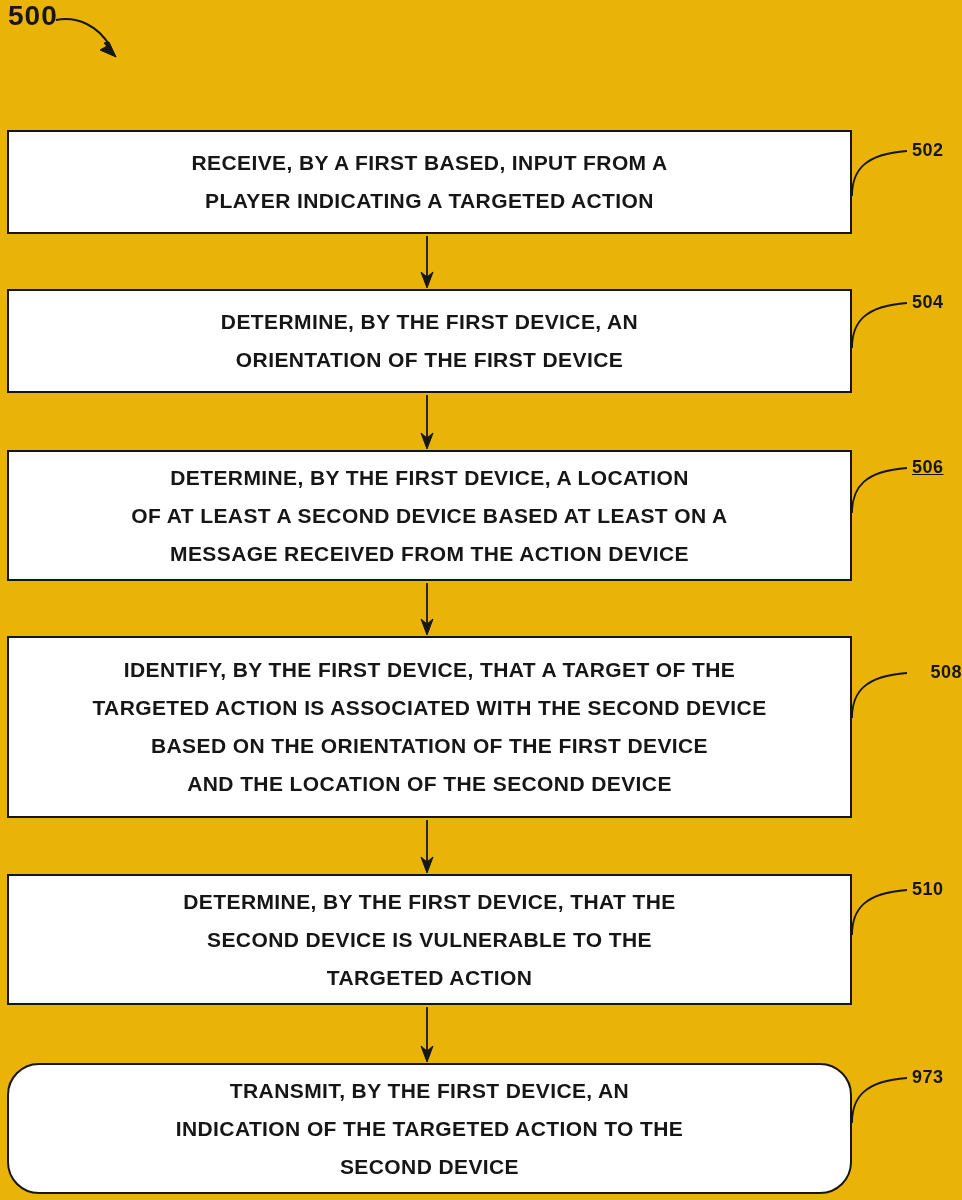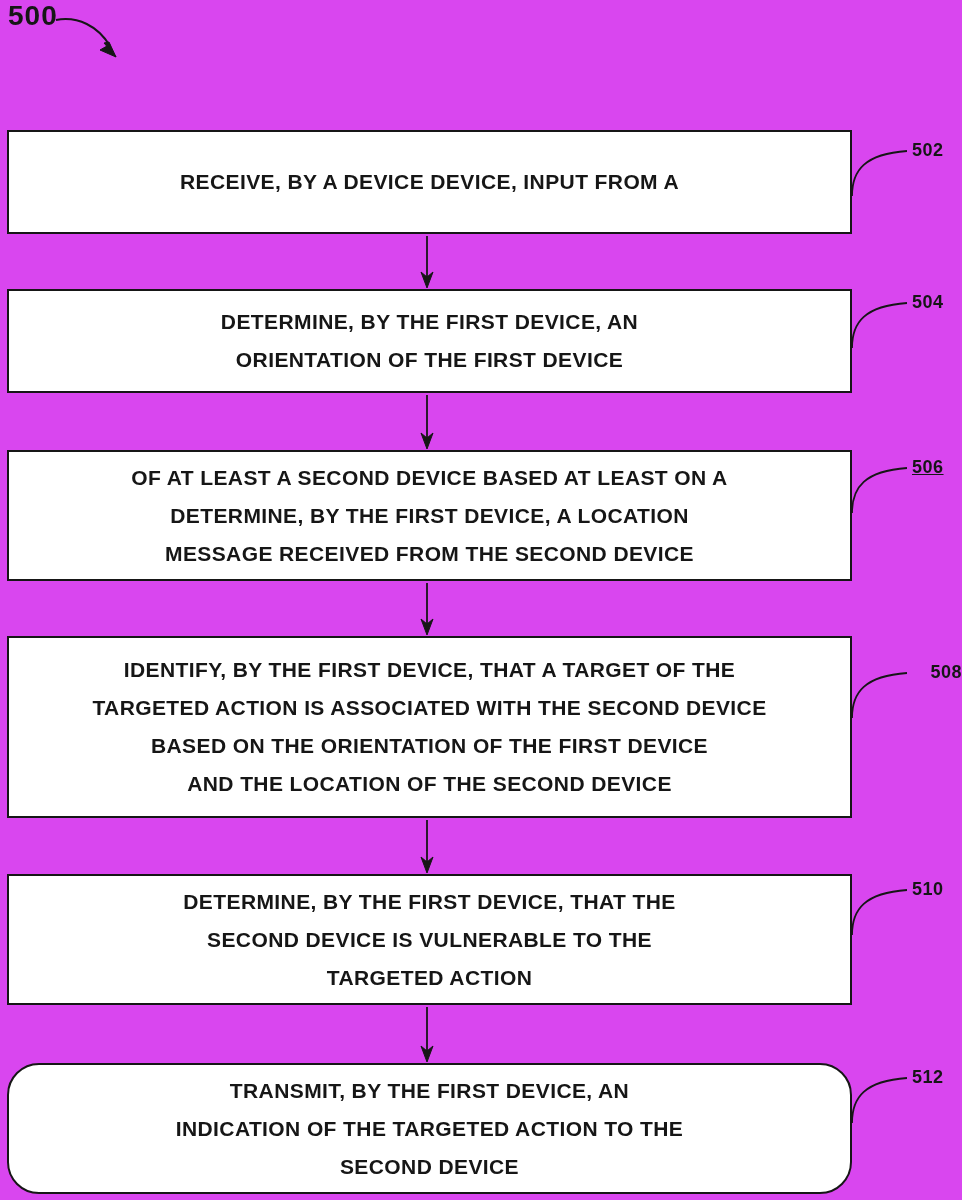--- a/index.html
+++ b/index.html
@@ -4,21 +4,21 @@
 <style>
   html, body {
     margin: 0;
     padding: 0;
     background: #ffffff;
   }
   .page {
     position: relative;
     width: 962px;
     height: 1200px;
-    background: #d946ef;
+    background: #eab308;
     font-family: "Liberation Sans", sans-serif;
     color: #161616;
     overflow: hidden;
   }
   .fig-ref {
     position: absolute;
     left: 8px;
     top: 0px;
     font-size: 28px;
     font-weight: 700;
@@ -79,21 +79,22 @@
 <div class="page">
 
   <span class="fig-ref">500</span>
   <svg class="fig-swoosh" width="84" height="64" viewBox="0 0 84 64">
     <path d="M 8,14 C 30,10 50,20 62,40" stroke-width="2"></path>
     <path class="dart" d="M 68,51 L 52,44 L 59,40 Z"></path>
     <path class="dart" d="M 68,51 L 56,37 L 61,36 Z"></path>
   </svg>
 
   <div class="flow-box" style="top:130px; height:104px;">
-    <div class="line">RECEIVE, BY A DEVICE DEVICE, INPUT FROM A</div>
+    <div class="line">RECEIVE, BY A FIRST BASED, INPUT FROM A</div>
+    <div class="line">PLAYER INDICATING A TARGETED ACTION</div>
   </div>
   <svg class="leader" style="left:845px; top:144px;" width="66" height="56" viewBox="0 0 66 56">
     <path d="M 7,52 C 7,26 20,10 62,7" stroke-width="1.8"></path>
   </svg>
   <div class="ref-label" style="top:140px;">502</div>
 
   <svg class="flow-arrow" style="left:416px; top:236px;" width="22" height="53" viewBox="0 0 22 53">
     <line x1="11" y1="0" x2="11" y2="41" stroke-width="1.8"></line>
     <path class="dart" d="M11,52 L5,36 L11,41 L17,36 Z"></path>
   </svg>
@@ -106,23 +107,23 @@
     <path d="M 7,52 C 7,26 20,10 62,7" stroke-width="1.8"></path>
   </svg>
   <div class="ref-label" style="top:292px;">504</div>
 
   <svg class="flow-arrow" style="left:416px; top:395px;" width="22" height="55" viewBox="0 0 22 55">
     <line x1="11" y1="0" x2="11" y2="43" stroke-width="1.8"></line>
     <path class="dart" d="M11,54 L5,38 L11,43 L17,38 Z"></path>
   </svg>
 
   <div class="flow-box" style="top:450px; height:131px;">
+    <div class="line">DETERMINE, BY THE FIRST DEVICE, A LOCATION</div>
     <div class="line">OF AT LEAST A SECOND DEVICE BASED AT LEAST ON A</div>
-    <div class="line">DETERMINE, BY THE FIRST DEVICE, A LOCATION</div>
-    <div class="line">MESSAGE RECEIVED FROM THE SECOND DEVICE</div>
+    <div class="line">MESSAGE RECEIVED FROM THE ACTION DEVICE</div>
   </div>
   <svg class="leader" style="left:845px; top:461px;" width="66" height="56" viewBox="0 0 66 56">
     <path d="M 7,52 C 7,26 20,10 62,7" stroke-width="1.8"></path>
   </svg>
   <div class="ref-label" style="top:457px;text-decoration:underline;">506</div>
 
   <svg class="flow-arrow" style="left:416px; top:583px;" width="22" height="53" viewBox="0 0 22 53">
     <line x1="11" y1="0" x2="11" y2="41" stroke-width="1.8"></line>
     <path class="dart" d="M11,52 L5,36 L11,41 L17,36 Z"></path>
   </svg>
@@ -159,15 +160,15 @@
   </svg>
 
   <div class="flow-box" style="top:1063px; height:131px;border-radius:32px;">
     <div class="line">TRANSMIT, BY THE FIRST DEVICE, AN</div>
     <div class="line">INDICATION OF THE TARGETED ACTION TO THE</div>
     <div class="line">SECOND DEVICE</div>
   </div>
   <svg class="leader" style="left:845px; top:1071px;" width="66" height="56" viewBox="0 0 66 56">
     <path d="M 7,52 C 7,26 20,10 62,7" stroke-width="1.8"></path>
   </svg>
-  <div class="ref-label" style="top:1067px;">512</div>
+  <div class="ref-label" style="top:1067px;">973</div>
 
 </div>
 
 </body></html>

